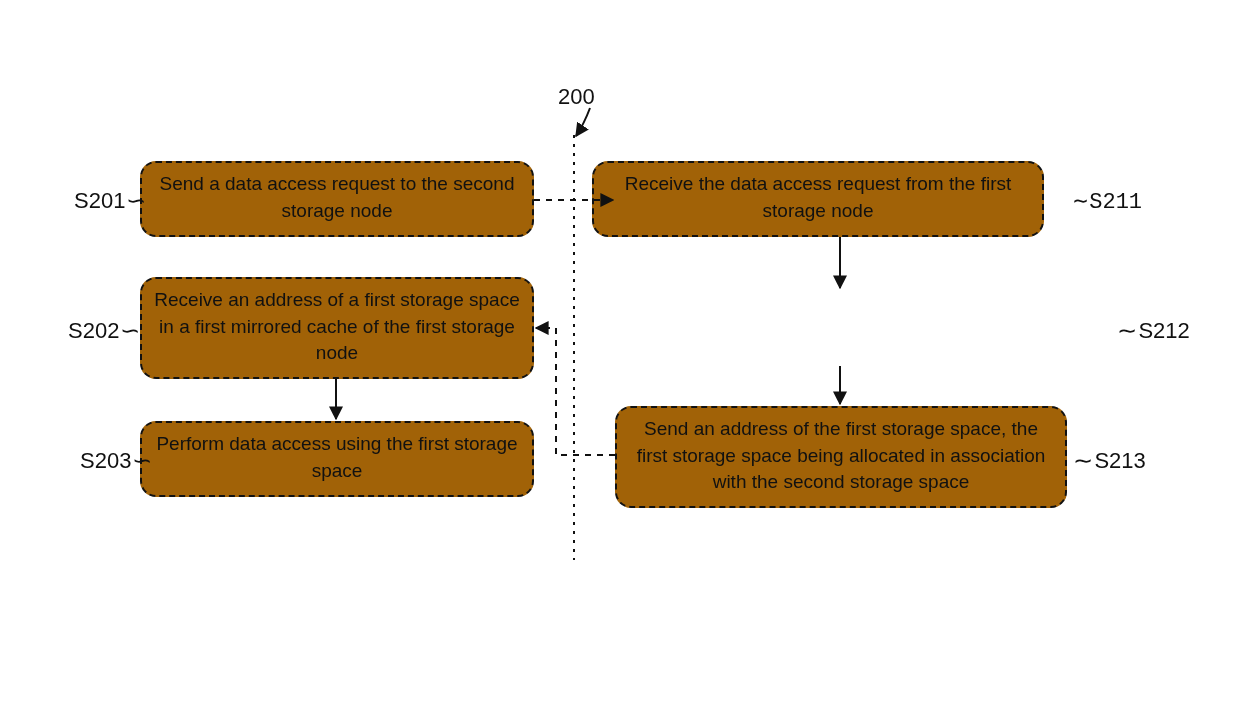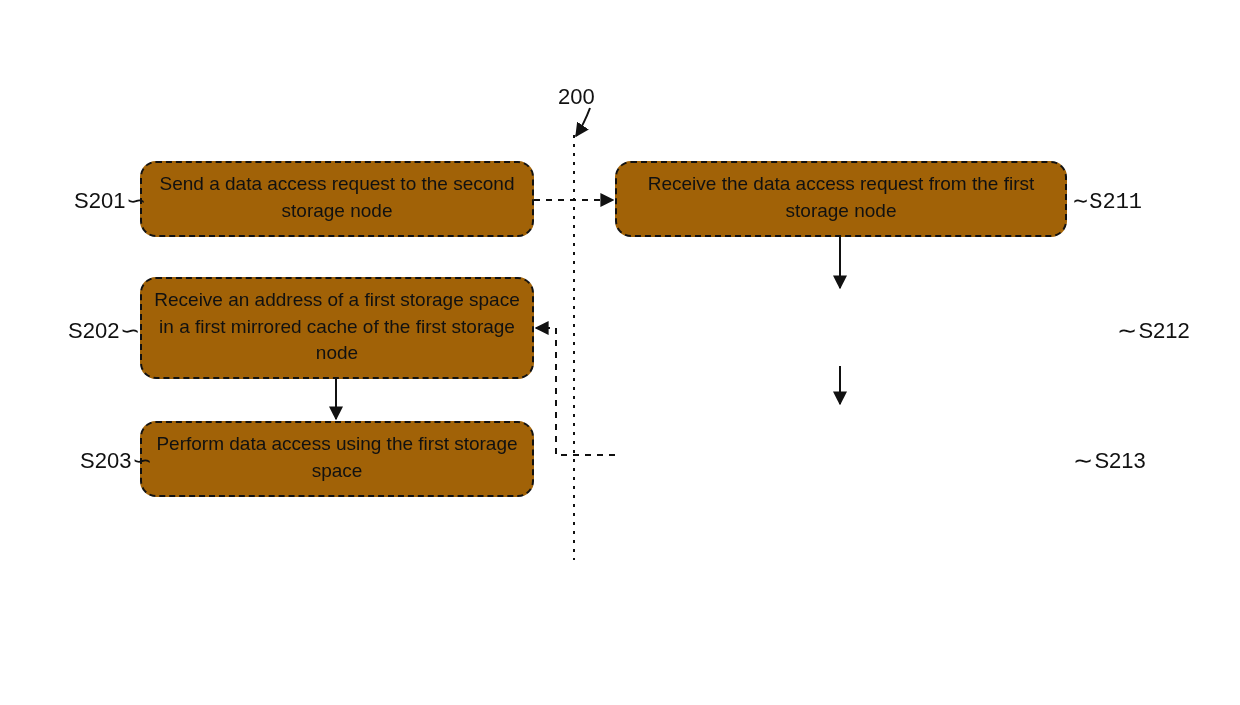--- a/index.html
+++ b/index.html
@@ -62,25 +62,28 @@
   </div>
 
   <div class="box" style="left:140px; top:421px; width:394px; height:76px;">
     <span>Perform data access using the first storage space</span>
   </div>
 
   <div class="box" style="left:140px; top:277px; width:394px; height:102px;">
     <span>Receive an address of a first storage space in a first mirrored cache of the first storage node</span>
   </div>
 
-  <div class="box" style="left:615px; top:161px; width:452px; height:76px;">
+  <div class="box" style="left:592px; top:161px; width:452px; height:76px;">
     <span>Receive the data access request from the first storage node</span>
   </div>
 
 
+  <div class="box" style="left:615px; top:406px; width:452px; height:102px;">
+    <span>Send an address of the first storage space, the first storage space being allocated in association with the second storage space</span>
+  </div>
 
   <div class="label" style="left:74px; top:188px;">
     <span>S201</span><span class="tilde">∽</span>
   </div>
   <div class="label" style="left:68px; top:318px;">
     <span>S202</span><span class="tilde">∽</span>
   </div>
   <div class="label" style="left:68px; top:448px;margin-left:12px;">
     <span>S203</span><span class="tilde">∽</span>
   </div>

